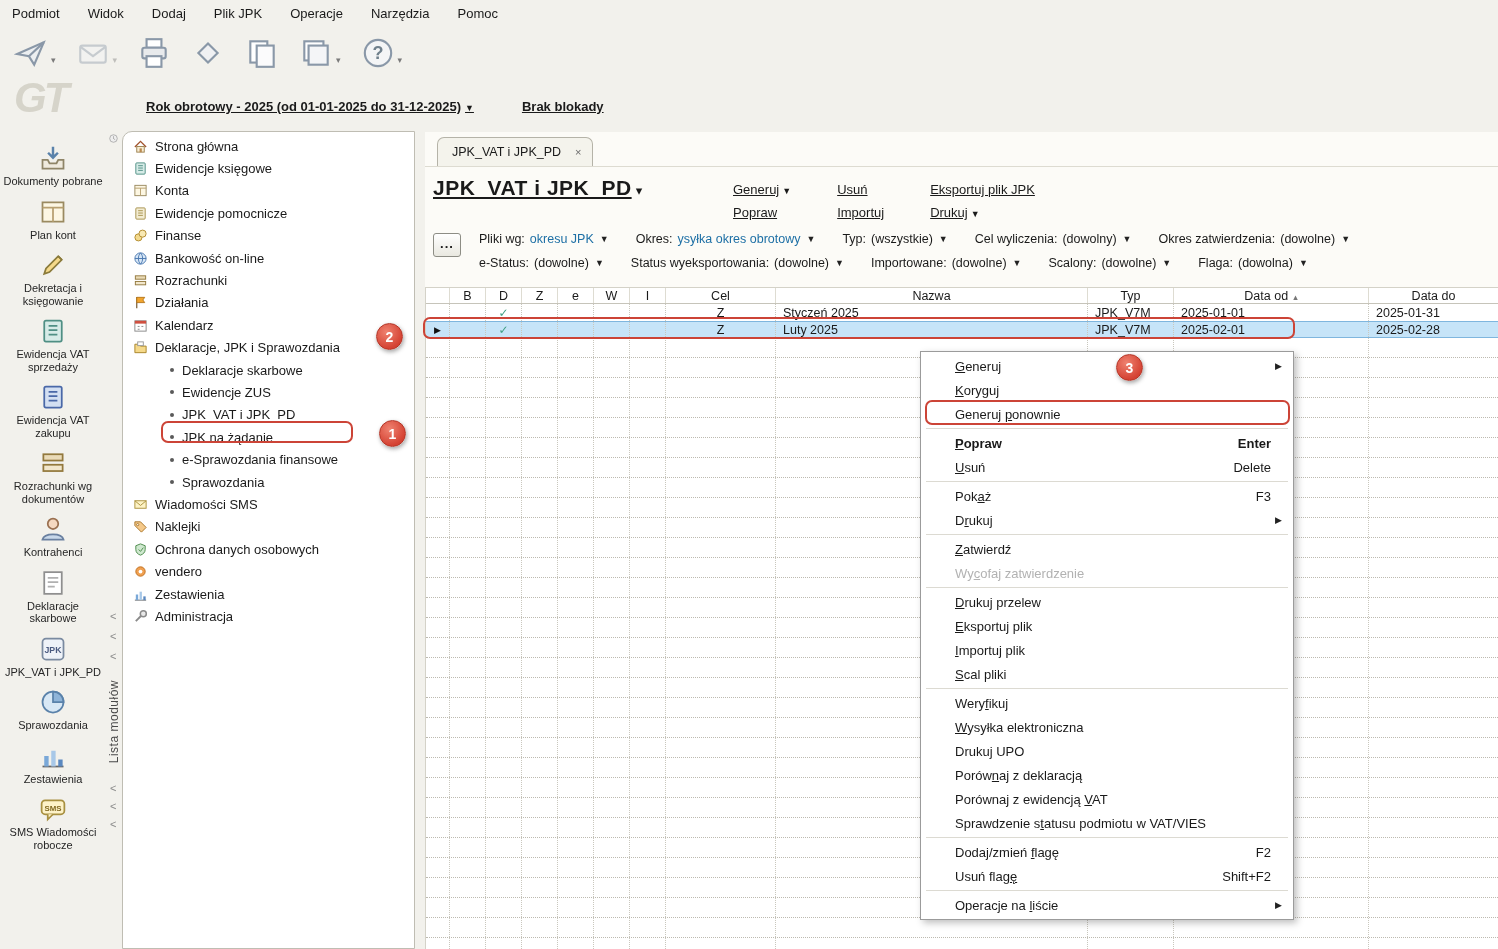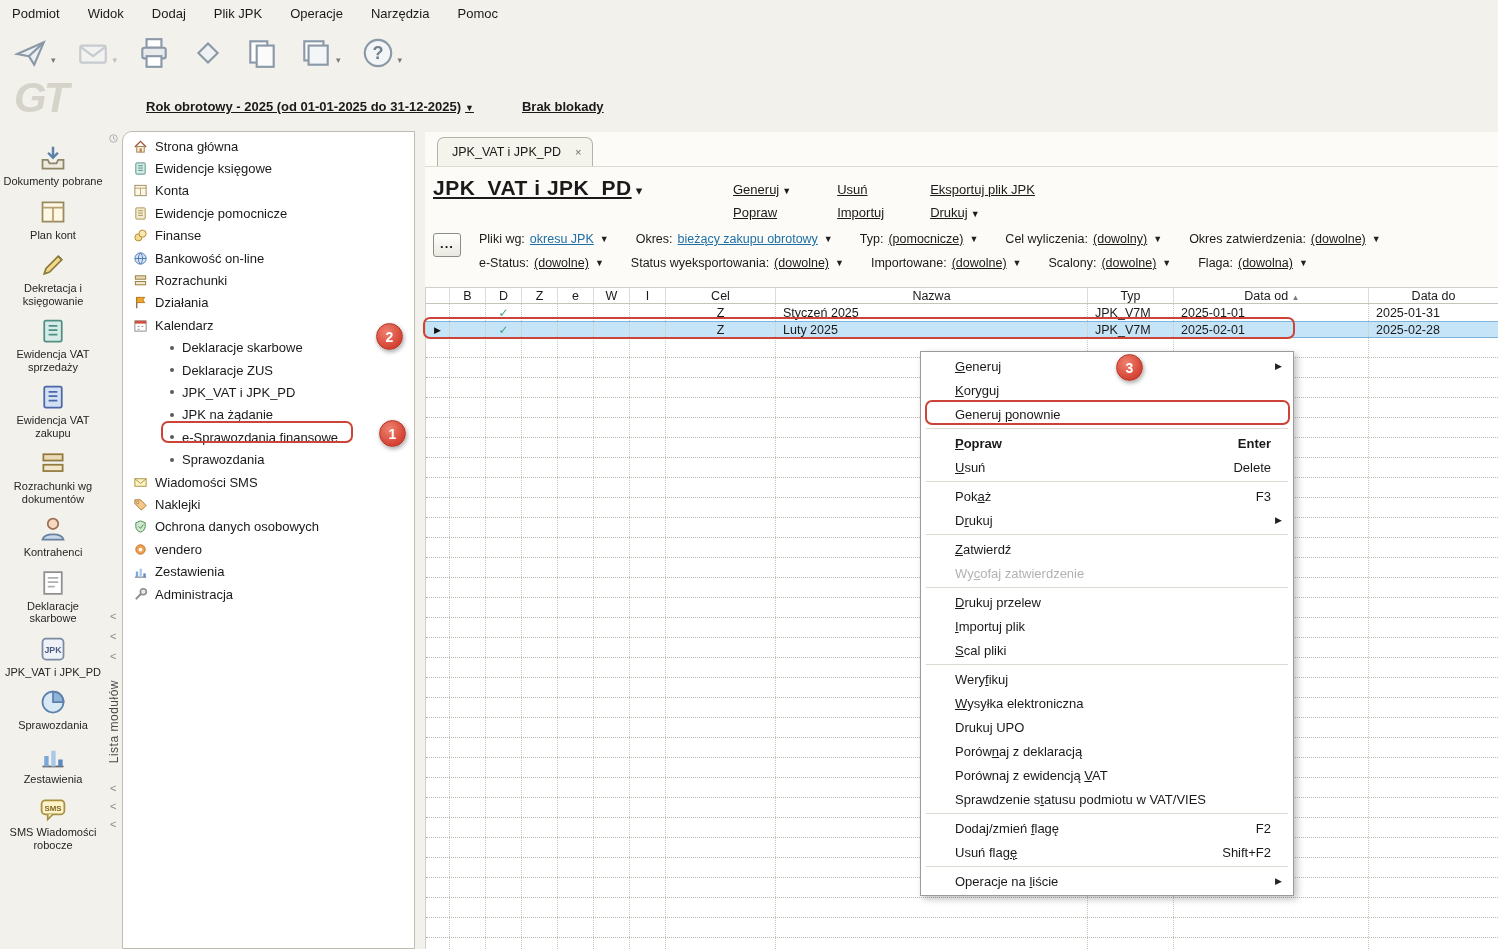--- a/index.html
+++ b/index.html
@@ -44,21 +44,21 @@
 .title-caret::after{content:"▾"}
 .actions{position:absolute;top:50px;left:308px;display:grid;grid-template-columns:auto auto auto;column-gap:46px;row-gap:8px;font-size:13px}
 .alink{cursor:pointer;white-space:nowrap}
 .alink .u{text-decoration:underline}
 .ddc{font-size:9px;margin-left:3px}
 .ddc::after{content:"▼"}
 .more-btn{position:absolute;top:101px;left:8px;width:28px;height:24px;border:1px solid #8d8d85;border-radius:3px;background:linear-gradient(#ffffff,#e9e8e0);font-weight:bold;text-align:center;line-height:20px;letter-spacing:1px;cursor:pointer}
 .filters{position:absolute;top:100px;left:54px;display:flex;flex-direction:column;gap:10px;font-size:12.5px}
 .frow{display:flex;gap:27px;align-items:center;white-space:nowrap}
 .fitem{display:inline-flex;gap:5px;align-items:center;cursor:pointer}
-.fvalue{text-decoration:underline}
+.fvalue{}
 .fvalue.accent{color:#1d6fa5}
 .fcaret{font-size:9px;color:#222;margin-left:1px}
 .fcaret::after{content:"▼"}
 
 .grid{position:absolute;top:155px;left:0;right:0;bottom:0;background:#fff;border-left:1px solid #d4d2c8;border-top:1px solid #d4d2c8;overflow:hidden}
 .grow{display:flex;height:17px;align-items:center}
 .grow.header{height:16px;border-bottom:1px solid #c6c4ba;font-size:12px}
 .gcell{height:100%;display:flex;align-items:center;justify-content:center;border-right:1px dotted #c9c7bd;overflow:hidden;font-size:12.5px;white-space:nowrap}
 .grow.header .gcell{border-right:1px solid #dedcd2}
 .gcell.al{justify-content:flex-start;padding-left:7px}
@@ -314,27 +314,34 @@
       <span>Działania</span>
     </div>
     <div class="tree-item">
       <svg class="ic" width="15" height="15" viewBox="0 0 16 16">
         <rect x="2" y="3" width="12" height="11" fill="#fff" stroke="#888"></rect>
         <rect x="2" y="3" width="12" height="3" fill="#d05040"></rect>
         <path d="M5 9h2 M9 9h2 M5 12h2" stroke="#888"></path>
       </svg>
       <span>Kalendarz</span>
     </div>
+    <div class="tree-item">
+      <svg class="ic" width="15" height="15" viewBox="0 0 16 16">
+        <path d="M2 4.5h5l1 2h6v7H2z" fill="#f5d98a" stroke="#a8842a"></path>
+        <rect x="5" y="2" width="6" height="4" fill="#fff" stroke="#999"></rect>
+      </svg>
+      <span>Deklaracje, JPK i Sprawozdania</span>
+    </div>
     <div class="tree-item sub">
       <span class="bullet"></span>
       <span>Deklaracje skarbowe</span>
     </div>
     <div class="tree-item sub">
       <span class="bullet"></span>
-      <span>Deklaracje ZUS</span>
+      <span>Ewidencje ZUS</span>
     </div>
     <div class="tree-item sub">
       <span class="bullet"></span>
       <span>JPK_VAT i JPK_PD</span>
     </div>
     <div class="tree-item sub">
       <span class="bullet"></span>
       <span>JPK na żądanie</span>
     </div>
     <div class="tree-item sub">
@@ -410,26 +417,26 @@
   <div class="more-btn">...</div>
   <div class="filters" id="filters">
       <div class="frow">
         <span class="fitem">
           <span>Pliki wg:</span>
           <span class="fvalue accent">okresu JPK</span>
           <span class="fcaret"></span>
         </span>
         <span class="fitem">
           <span>Okres:</span>
-          <span class="fvalue accent">bieżący zakupu obrotowy</span>
+          <span class="fvalue accent">ysyłka okres obrotowy</span>
           <span class="fcaret"></span>
         </span>
         <span class="fitem">
           <span>Typ:</span>
-          <span class="fvalue">(pomocnicze)</span>
+          <span class="fvalue">(wszystkie)</span>
           <span class="fcaret"></span>
         </span>
         <span class="fitem">
           <span>Cel wyliczenia:</span>
           <span class="fvalue">(dowolny)</span>
           <span class="fcaret"></span>
         </span>
         <span class="fitem">
           <span>Okres zatwierdzenia:</span>
           <span class="fvalue">(dowolne)</span>
@@ -1051,20 +1058,23 @@
       <span class="lbl"><u>Z</u>atwierdź</span>
     </div>
     <div class="ctx-item disabled">
       <span class="lbl">Wy<u>c</u>ofaj zatwierdzenie</span>
     </div>
     <div class="ctx-sep"></div>
     <div class="ctx-item">
       <span class="lbl"><u>D</u>rukuj przelew</span>
     </div>
     <div class="ctx-item">
+      <span class="lbl"><u>E</u>ksportuj plik</span>
+    </div>
+    <div class="ctx-item">
       <span class="lbl"><u>I</u>mportuj plik</span>
     </div>
     <div class="ctx-item">
       <span class="lbl"><u>S</u>cal pliki</span>
     </div>
     <div class="ctx-sep"></div>
     <div class="ctx-item">
       <span class="lbl">Wery<u>f</u>ikuj</span>
     </div>
     <div class="ctx-item">

